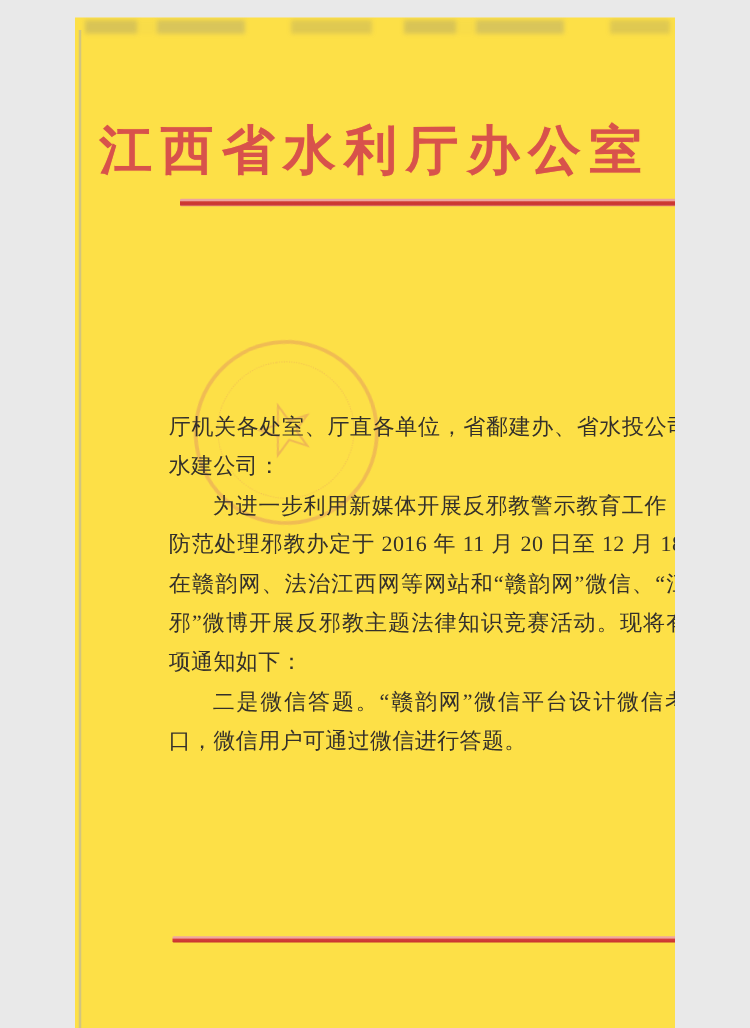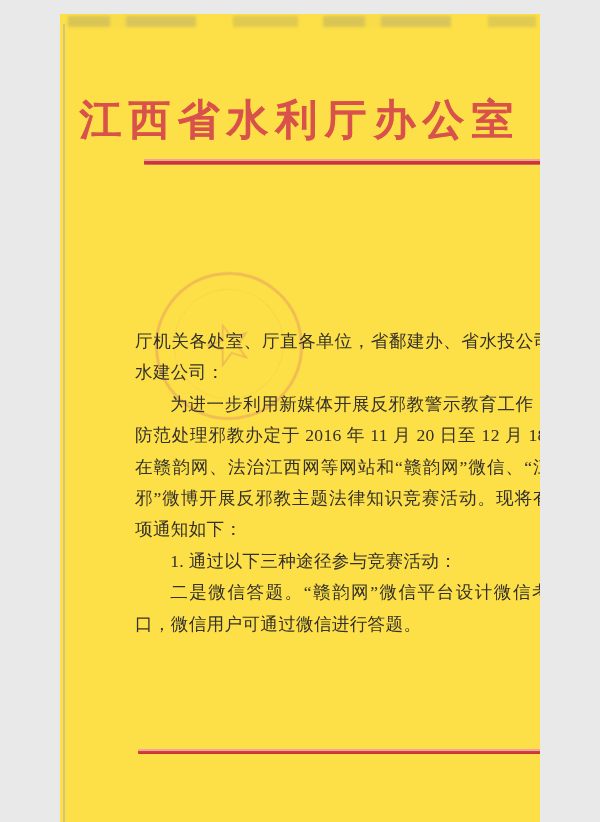--- a/index.html
+++ b/index.html
@@ -107,21 +107,20 @@
   </div>
 
   <div class="seal">
     <div class="arc"></div>
     <span class="star">★</span>
   </div>
 
   <div class="body-text">
     <p class="salutation">厅机关各处室、厅直各单位，省鄱建办、省水投公司、省水建公司：</p>
     <p>为进一步利用新媒体开展反邪教警示教育工作，省委防范处理邪教办定于 2016 年 11 月 20 日至 12 月 18 日，在赣韵网、法治江西网等网站和“赣韵网”微信、“江西反邪”微博开展反邪教主题法律知识竞赛活动。现将有关事项通知如下：</p>
-    <p>1. 通过以下三种途径参与竞赛活动：</p>
     <p>二是微信答题。“赣韵网”微信平台设计微信考试入口，微信用户可通过微信进行答题。</p>
   </div>
 
   <div class="footer-rule"></div>
 
   <div class="shadow-bottom"></div>
 
 </div>
 
 </body></html>

